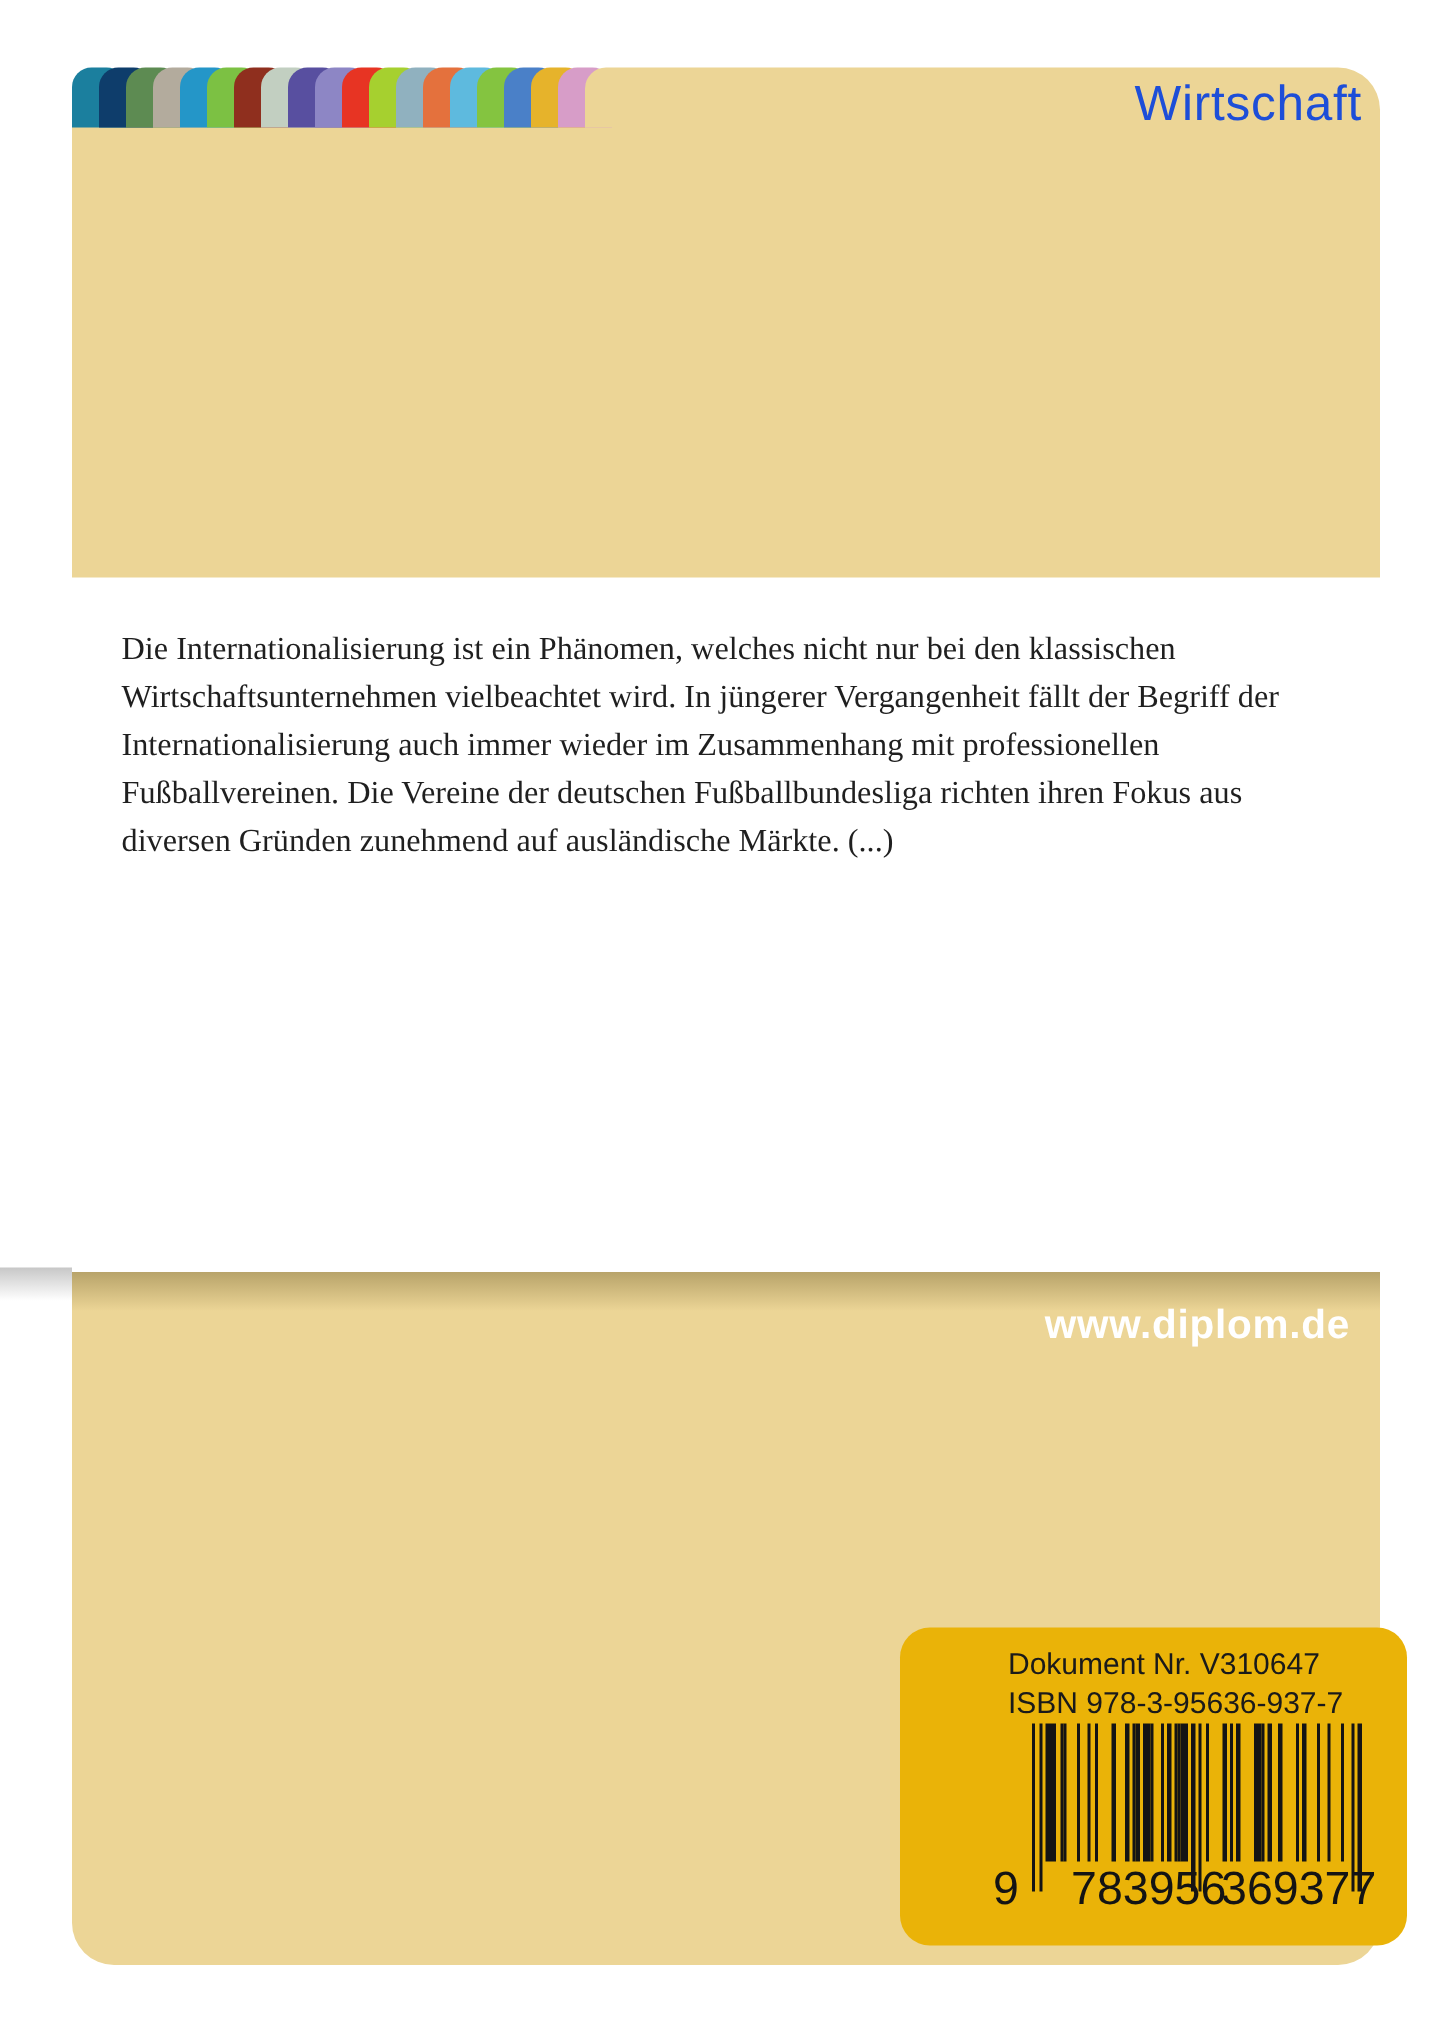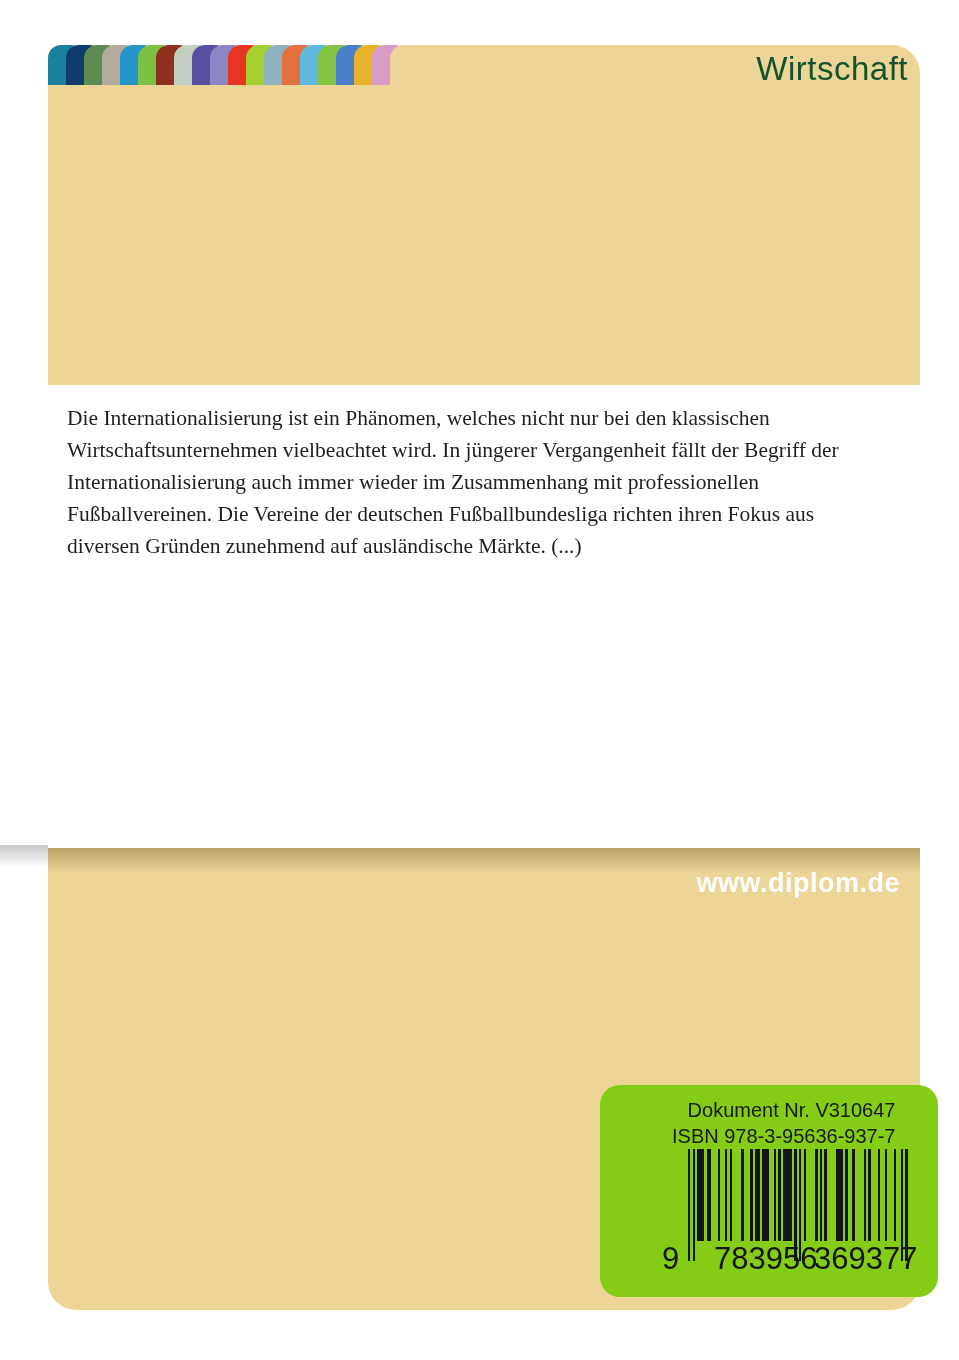--- a/index.html
+++ b/index.html
@@ -9,42 +9,42 @@
   
   .tabs-row{position:absolute;left:48px;top:45px;width:872px;height:40px;display:flex;}
   .tab{width:36px;height:40px;margin-left:-18px;border-radius:13px 13px 0 0;position:relative;}
   .tab:first-child{margin-left:0;}
   .tan-tab{flex:1;height:40px;margin-left:-18px;border-radius:14px 28px 0 0;
            background:#ecd596;position:relative;z-index:30;}
 
   
   .top-tan{position:absolute;left:48px;top:84px;width:872px;height:301px;background:#ecd596;}
   .category{position:absolute;top:50px;right:51px;font-size:33px;letter-spacing:.5px;
-            color:#14532d;z-index:31;}
-
-  
-  .excerpt{position:absolute;left:67px;top:402px;width:800px;margin:0;
+            color:#1d4ed8;z-index:31;}
+
+  
+  .excerpt{position:absolute;left:67px;top:402px;width:800px;margin:14px;
            font-family:"Liberation Serif",serif;font-size:21.5px;line-height:32px;
            color:#1f1f1f;text-align:left;}
 
   
   .page-shadow{position:absolute;left:0;top:845px;width:48px;height:26px;
                background:linear-gradient(to bottom,#c7c7c7 0%,#ffffff 85%);}
 
   
   .bottom-tan{position:absolute;left:48px;top:848px;width:872px;height:462px;
               background:#ecd596;border-radius:0 0 28px 28px;}
   .bottom-tan .shade{position:absolute;left:0;top:0;width:100%;height:26px;
               background:linear-gradient(to bottom,rgba(120,103,52,.45),rgba(120,103,52,0));}
   .site-url{position:absolute;top:20px;right:20px;font-size:27px;font-weight:bold;
             color:#ffffff;letter-spacing:.5px;}
 
   
   .info-box{position:absolute;left:600px;top:1085px;width:338px;height:212px;
-            background:#84cc16;border-radius:20px;text-align:right;}
+            background:#eab308;border-radius:20px;}
   .info-lines{position:absolute;left:72px;top:12px;font-size:20px;line-height:26px;
               color:#1a1a1a;}
   .info-lines div{white-space:nowrap;}
 
   
   .barcode{position:absolute;left:88px;top:64px;width:220px;height:130px;}
   .bars{display:flex;width:100%;height:112px;align-items:flex-start;}
   .module{flex:1;height:92px;}
   .module.black{background:#141414;}
   .module.guard{height:112px;}

